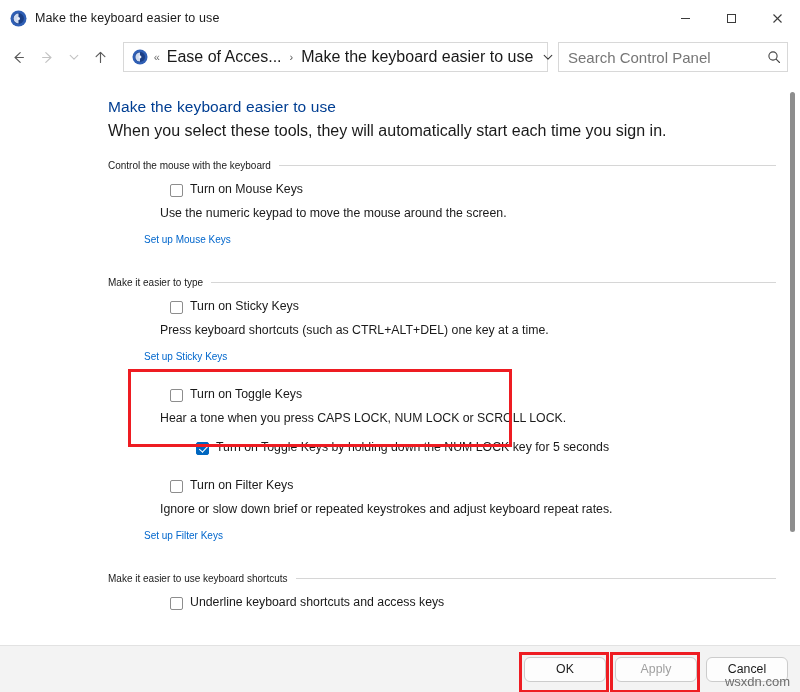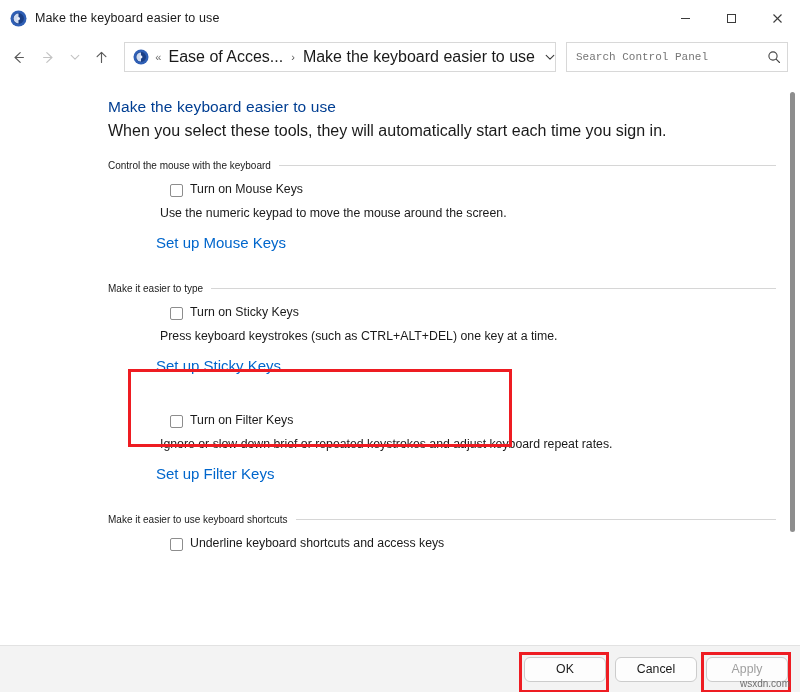--- a/index.html
+++ b/index.html
@@ -83,22 +83,22 @@
     height: 30px;
     margin-left: 10px;
     border: 1px solid #d8d8d8;
     background: #ffffff;
     display: flex; align-items: center;
     padding: 0 6px 0 9px;
   }
   .searchbox input {
     flex: 1 1 auto;
     border: none; outline: none;
-    font-family: Liberation Mono, monospace;
-    font-size: 11px; color: #1a1a1a;
+    font-family: Liberation Sans, sans-serif;
+    font-size: 15px; color: #1a1a1a;
     background: transparent;
     min-width: 0;
   }
   .searchbox input::placeholder { color: #767676; }
   .search-icon { color: #444; flex: 0 0 auto; display: flex; }
 
   
   .content {
     flex: 1 1 auto;
     position: relative;
@@ -147,22 +147,22 @@
     width: 3.5px; height: 7px;
     border: solid #ffffff; border-width: 0 1.6px 1.6px 0;
     transform: rotate(43deg);
   }
   .chk-label { font-size: 12.3px; color: #1a1a1a; line-height: 16px; }
   .desc {
     font-size: 12.3px; color: #1a1a1a;
     margin-left: 52px; margin-bottom: 12px; line-height: 17px;
   }
   .link {
-    font-size: 15px; color: #0066cc;
-    margin-left: 48px; margin-bottom: 10px;
+    font-size: 10px; color: #0066cc;
+    margin-left: 36px; margin-bottom: 10px;
     display: inline-block; cursor: pointer;
   }
   .blk { display: block; }
 
   .spacer-sm { height: 14px; }
   .spacer-md { height: 22px; }
 
   
   .redbox {
     position: absolute;
@@ -207,21 +207,21 @@
   .btn-wrap { position: relative; display: flex; }
   .btn-wrap.hl::after {
     content: "";
     position: absolute; left: 4px; top: -5px;
     width: 84px; height: 35px;
     border: 3px solid #ee1c22;
     pointer-events: none;
   }
   .watermark {
     position: absolute; right: 10px; bottom: 3px;
-    font-size: 10px; color: #6e6e6e;
+    font-size: 13px; color: #6e6e6e;
   }
 </style>
 </head>
 <body>
 
 <div class="window">
 
   <div class="titlebar">
     <span class="title-icon">
       <svg width="17" height="17" viewBox="0 0 17 17">
@@ -337,26 +337,37 @@
 
     <div class="group">
       <div class="group-head">
         <span class="label">Make it easier to type</span>
         <span class="rule"></span>
       </div>
       <div class="chk-row">
         <span class="cbox"></span>
         <span class="chk-label">Turn on Sticky Keys</span>
       </div>
-      <div class="desc">Press keyboard keystrokes (such as CTRL+ALT+DEL) one key at a time.</div>
+      <div class="desc">Press keyboard shortcuts (such as CTRL+ALT+DEL) one key at a time.</div>
       <span class="link blk">Set up Sticky Keys</span>
     </div>
 
     <div class="spacer-sm"></div>
 
+    <div class="group">
+      <div class="chk-row">
+        <span class="cbox"></span>
+        <span class="chk-label">Turn on Toggle Keys</span>
+      </div>
+      <div class="desc">Hear a tone when you press CAPS LOCK, NUM LOCK or SCROLL LOCK.</div>
+      <div class="chk-row indent2">
+        <span class="cbox checked"></span>
+        <span class="chk-label">Turn on Toggle Keys by holding down the NUM LOCK key for 5 seconds</span>
+      </div>
+    </div>
 
     <div class="spacer-sm"></div>
 
     <div class="group">
       <div class="chk-row">
         <span class="cbox"></span>
         <span class="chk-label">Turn on Filter Keys</span>
       </div>
       <div class="desc">Ignore or slow down brief or repeated keystrokes and adjust keyboard repeat rates.</div>
       <span class="link blk">Set up Filter Keys</span>
@@ -381,22 +392,22 @@
 
     <div class="scrollbar">
       <div class="scroll-thumb"></div>
     </div>
   </div>
 
   <div class="footer">
     <div class="btn-wrap hl">
       <div class="btn">OK</div>
     </div>
+    <div class="btn-wrap hl">
+      <div class="btn disabled">Apply</div>
+    </div>
     <div class="btn-wrap">
       <div class="btn">Cancel</div>
     </div>
-    <div class="btn-wrap hl">
-      <div class="btn disabled">Apply</div>
-    </div>
     <div class="watermark">wsxdn.com</div>
   </div>
 
 </div>
 
 </body></html>

